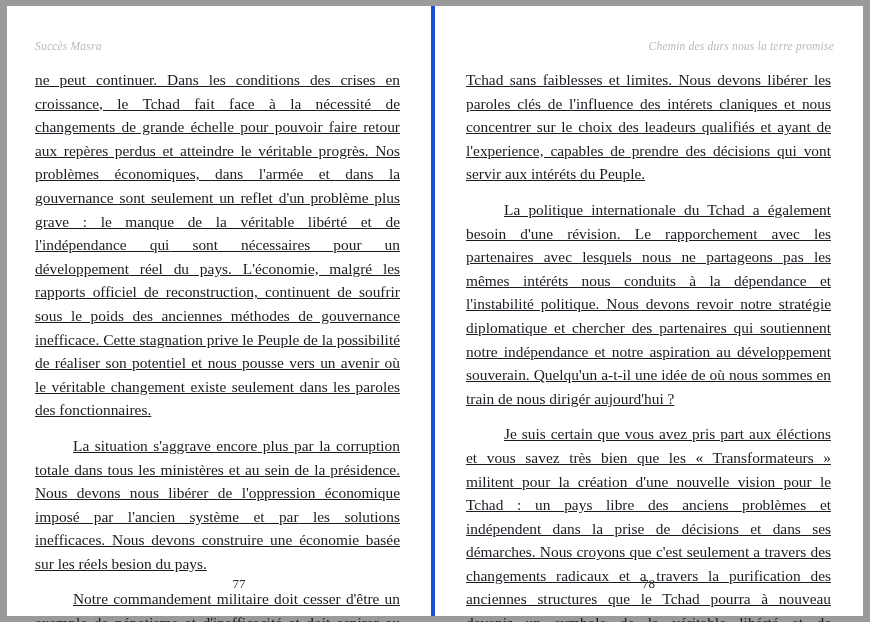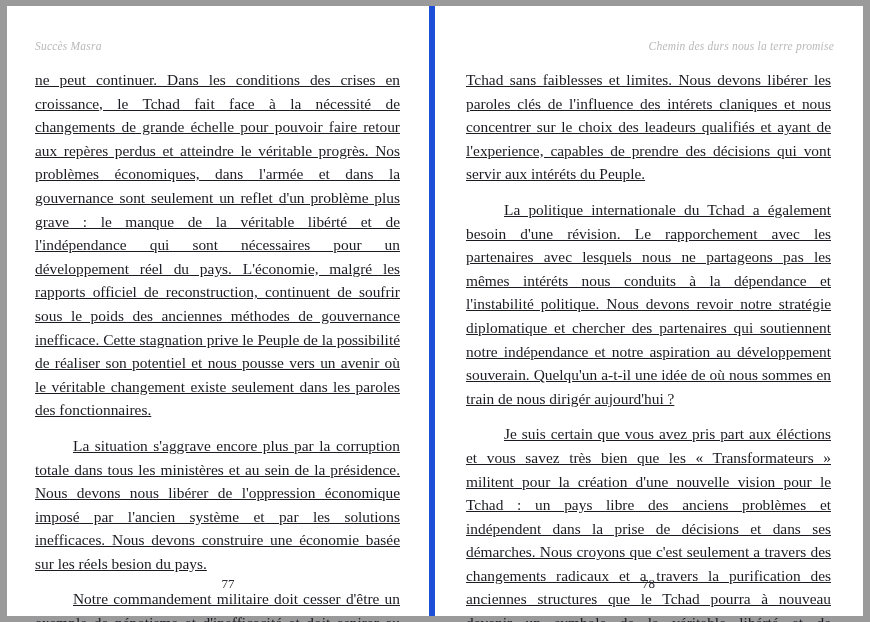--- a/index.html
+++ b/index.html
@@ -38,21 +38,21 @@
   }
 
   .page {
     position: relative;
     height: 100%;
     box-sizing: border-box;
   }
 
   .page-left {
     width: 428px;
-    border-right: 6px solid #1d4ed8;
+    border-right: 4px solid #1d4ed8;
   }
 
   .page-right {
     width: 427px;
   }
 
   
   .running-head {
     position: absolute;
     top: 34px;
@@ -105,21 +105,21 @@
   .folio {
     position: absolute;
     bottom: 24px;
     width: 100%;
     text-align: center;
     font-size: 13px;
     color: #2b2b33;
   }
   .folio-left {
     left: 0;
-    padding-left: 10px;
+    padding-left: 20px;
   }
   .folio-right {
     left: 0;
   }
 </style>
 </head>
 <body>
 
 <div class="scan-frame">
   <div class="spread">

